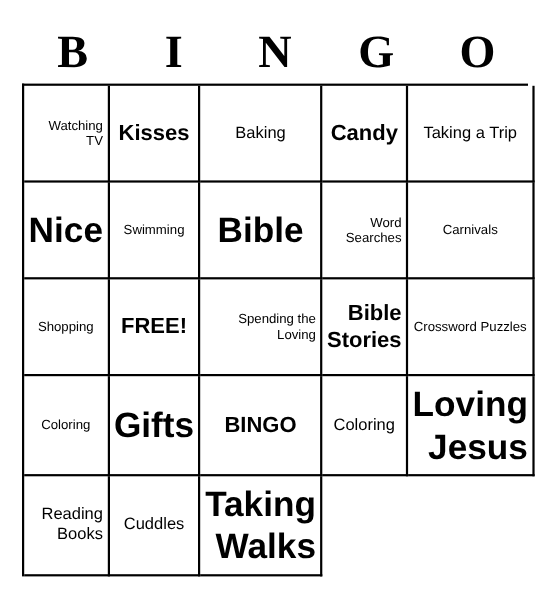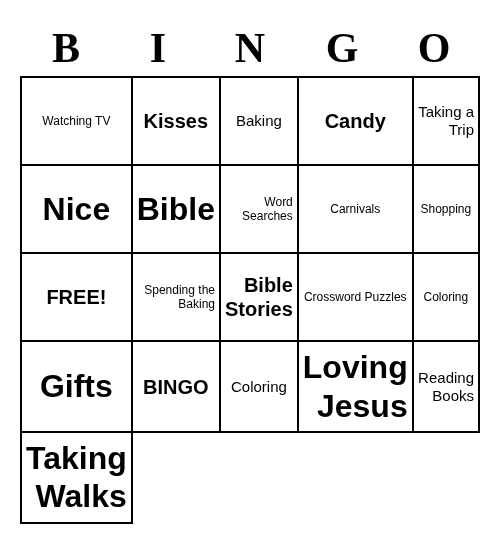--- a/index.html
+++ b/index.html
@@ -76,36 +76,39 @@
       <div class="bingo-cell">
         <span class="cell-text size-large">Candy</span>
       </div>
       <div class="bingo-cell">
         <span class="cell-text size-medium">Taking a Trip</span>
       </div>
       <div class="bingo-cell">
         <span class="cell-text size-huge">Nice</span>
       </div>
       <div class="bingo-cell">
+        <span class="cell-text size-small">Swimming</span>
+      </div>
+      <div class="bingo-cell">
         <span class="cell-text size-xlarge">Bible</span>
       </div>
       <div class="bingo-cell">
         <span class="cell-text size-small">Word Searches</span>
       </div>
       <div class="bingo-cell">
         <span class="cell-text size-small">Carnivals</span>
       </div>
       <div class="bingo-cell">
         <span class="cell-text size-small">Shopping</span>
       </div>
       <div class="bingo-cell">
         <span class="cell-text size-large">FREE!</span>
       </div>
       <div class="bingo-cell">
-        <span class="cell-text size-small">Spending the Baking</span>
+        <span class="cell-text size-small">Spending the Loving</span>
       </div>
       <div class="bingo-cell">
         <span class="cell-text size-large">Bible Stories</span>
       </div>
       <div class="bingo-cell">
         <span class="cell-text size-small">Crossword Puzzles</span>
       </div>
       <div class="bingo-cell">
         <span class="cell-text size-small">Coloring</span>
       </div>
@@ -118,16 +121,19 @@
       <div class="bingo-cell">
         <span class="cell-text size-medium">Coloring</span>
       </div>
       <div class="bingo-cell">
         <span class="cell-text size-xlarge">Loving Jesus</span>
       </div>
       <div class="bingo-cell">
         <span class="cell-text size-medium">Reading Books</span>
       </div>
       <div class="bingo-cell">
+        <span class="cell-text size-medium">Cuddles</span>
+      </div>
+      <div class="bingo-cell">
         <span class="cell-text size-xlarge">Taking Walks</span>
       </div>
     </div>
 </div>
 
 </body></html>

